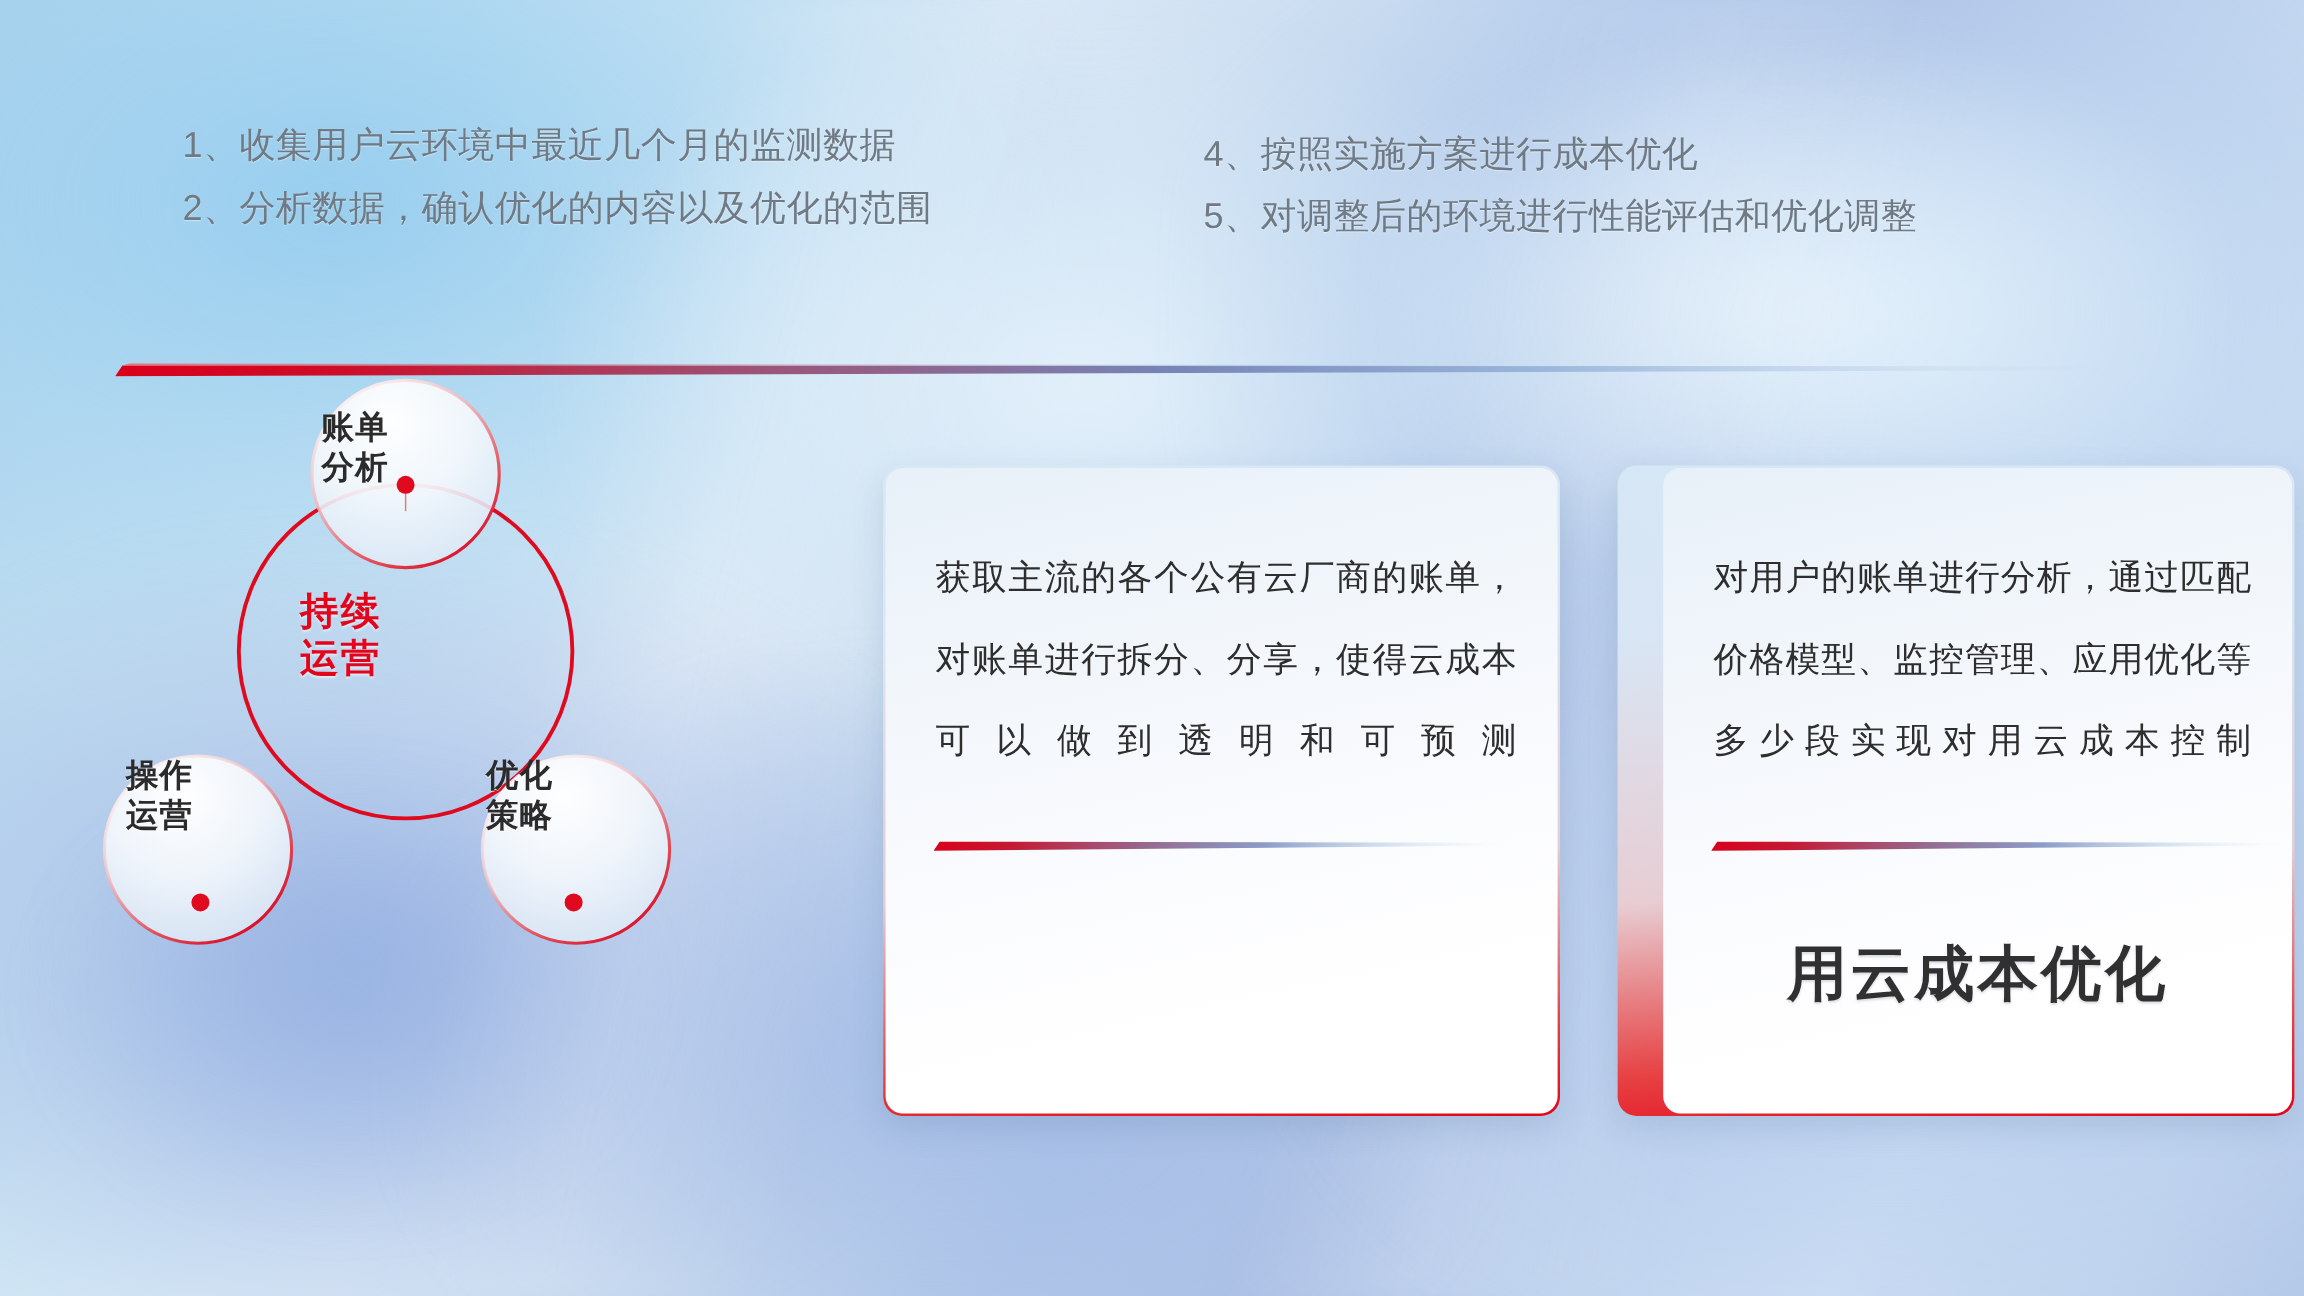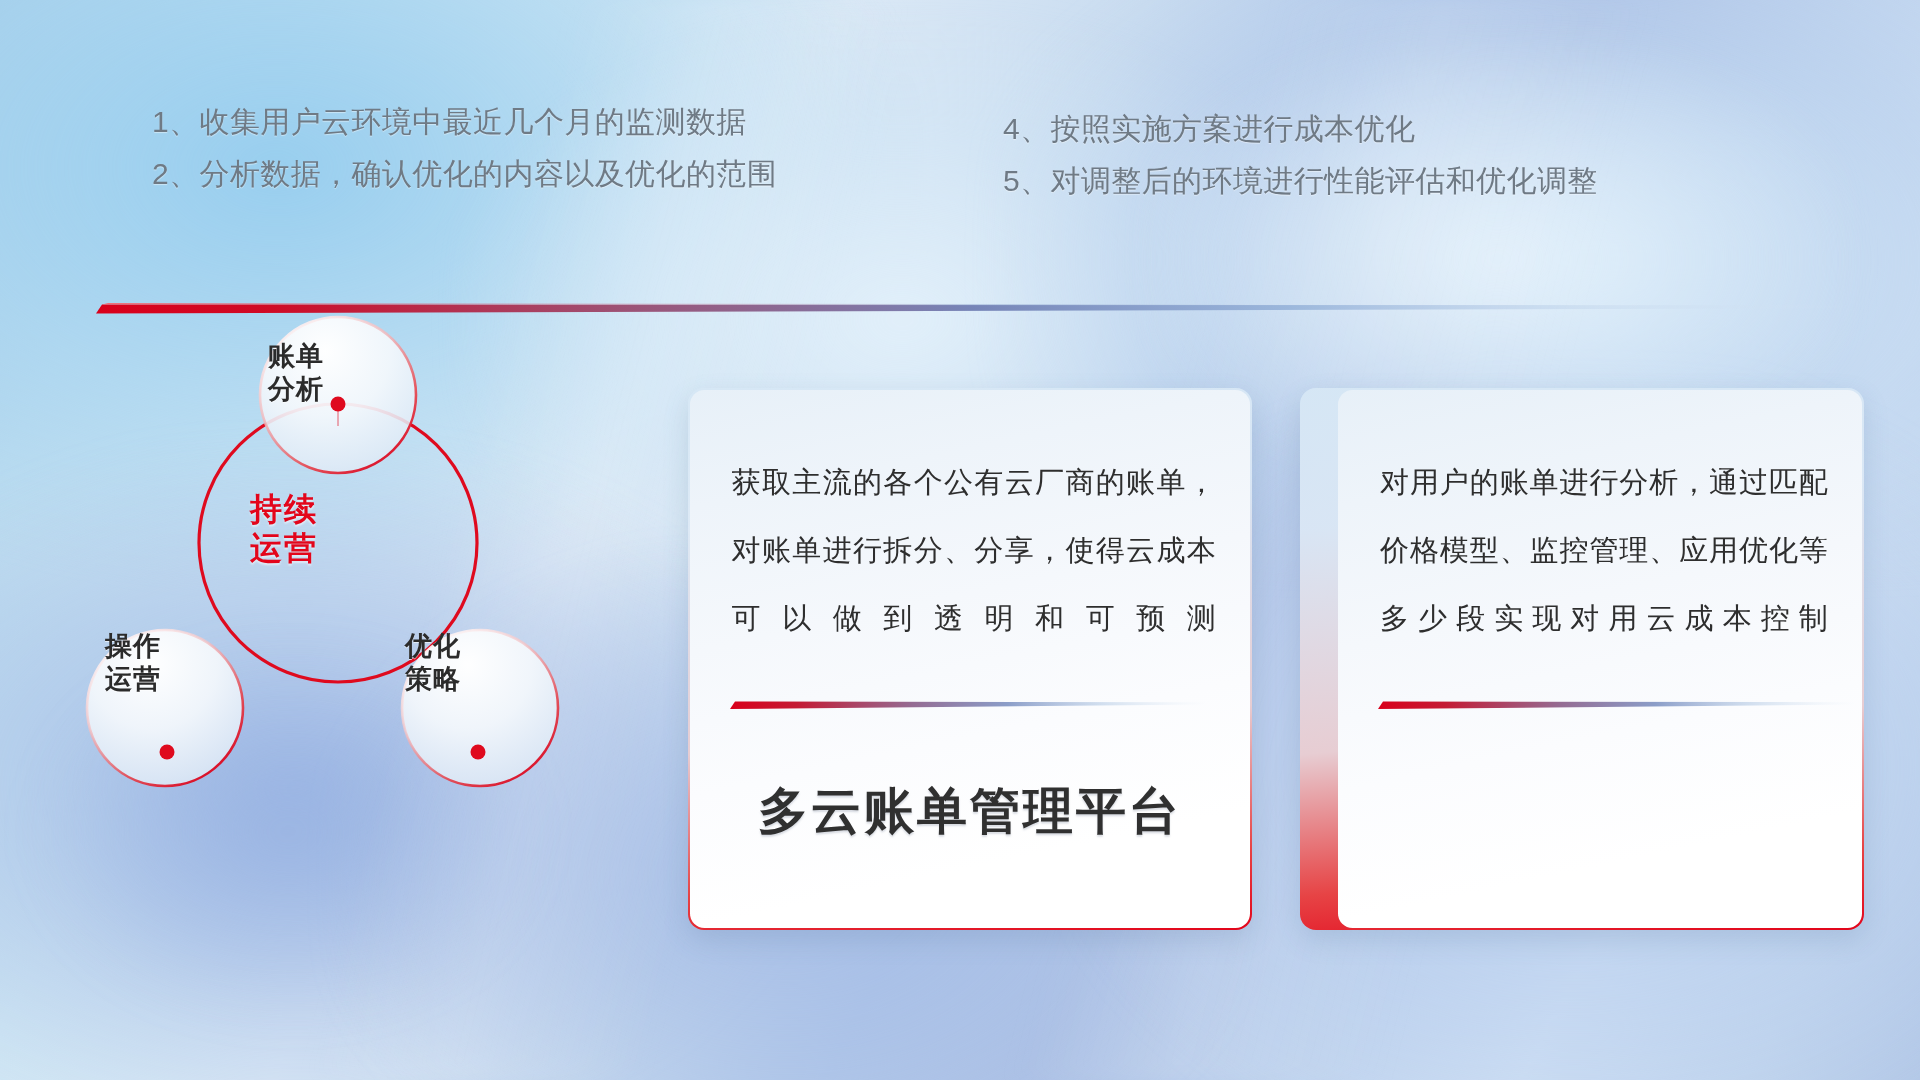--- a/index.html
+++ b/index.html
@@ -174,20 +174,21 @@
     padding: 1.6px;
     box-sizing: border-box;
     background:
       linear-gradient(175deg,
         rgba(214,231,245,0.95) 0%,
         rgba(222,234,246,0.85) 24%,
         rgba(236,205,208,0.9) 62%,
         rgba(233,60,60,0.95) 86%,
         #e2041a 100%);
     box-shadow: 0 10px 26px rgba(80,110,150,0.18);
+    margin-left: 48px;
   }
   .card.one { left: 688px; }
   .card.two { left: 1300px; padding-left: 38px; }
 
   .card-inner {
     position: relative;
     width: 100%;
     height: 100%;
     border-radius: 14.5px;
     background: linear-gradient(168deg,
@@ -349,21 +350,20 @@
             <stop offset="0" stop-color="#d9001b" stop-opacity="1"></stop>
             <stop offset="0.14" stop-color="#c31630" stop-opacity="0.98"></stop>
             <stop offset="0.38" stop-color="#8a5b86" stop-opacity="0.9"></stop>
             <stop offset="0.58" stop-color="#6f86bb" stop-opacity="0.8"></stop>
             <stop offset="0.78" stop-color="#a9c2e0" stop-opacity="0.5"></stop>
             <stop offset="1" stop-color="#dbe8f5" stop-opacity="0"></stop>
           </linearGradient>
         </defs>
         <polygon points="0,11 5,3.4 478,4.2 478,6.6" fill="url(#cardRule1)"></polygon>
       </svg>
-      <div class="card-title">多云账单管理平台</div>
     </div>
   </div>
 
   <div class="card two">
     <div class="card-inner">
       <div class="card-body">
         <div class="card-text">对用户的账单进行分析，通过匹配价格模型、监控管理、应用优化等多少段实现对用云成本控制</div>
       </div>
       <svg class="card-rule" viewBox="0 0 478 12" preserveAspectRatio="none">
         <defs>
@@ -371,16 +371,17 @@
             <stop offset="0" stop-color="#d9001b" stop-opacity="1"></stop>
             <stop offset="0.14" stop-color="#c31630" stop-opacity="0.98"></stop>
             <stop offset="0.38" stop-color="#8a5b86" stop-opacity="0.9"></stop>
             <stop offset="0.58" stop-color="#6f86bb" stop-opacity="0.8"></stop>
             <stop offset="0.78" stop-color="#a9c2e0" stop-opacity="0.5"></stop>
             <stop offset="1" stop-color="#dbe8f5" stop-opacity="0"></stop>
           </linearGradient>
         </defs>
         <polygon points="0,11 5,3.4 478,4.2 478,6.6" fill="url(#cardRule2)"></polygon>
       </svg>
+      <div class="card-title">用云成本优化</div>
     </div>
   </div>
 
 </div>
 
 </body></html>

